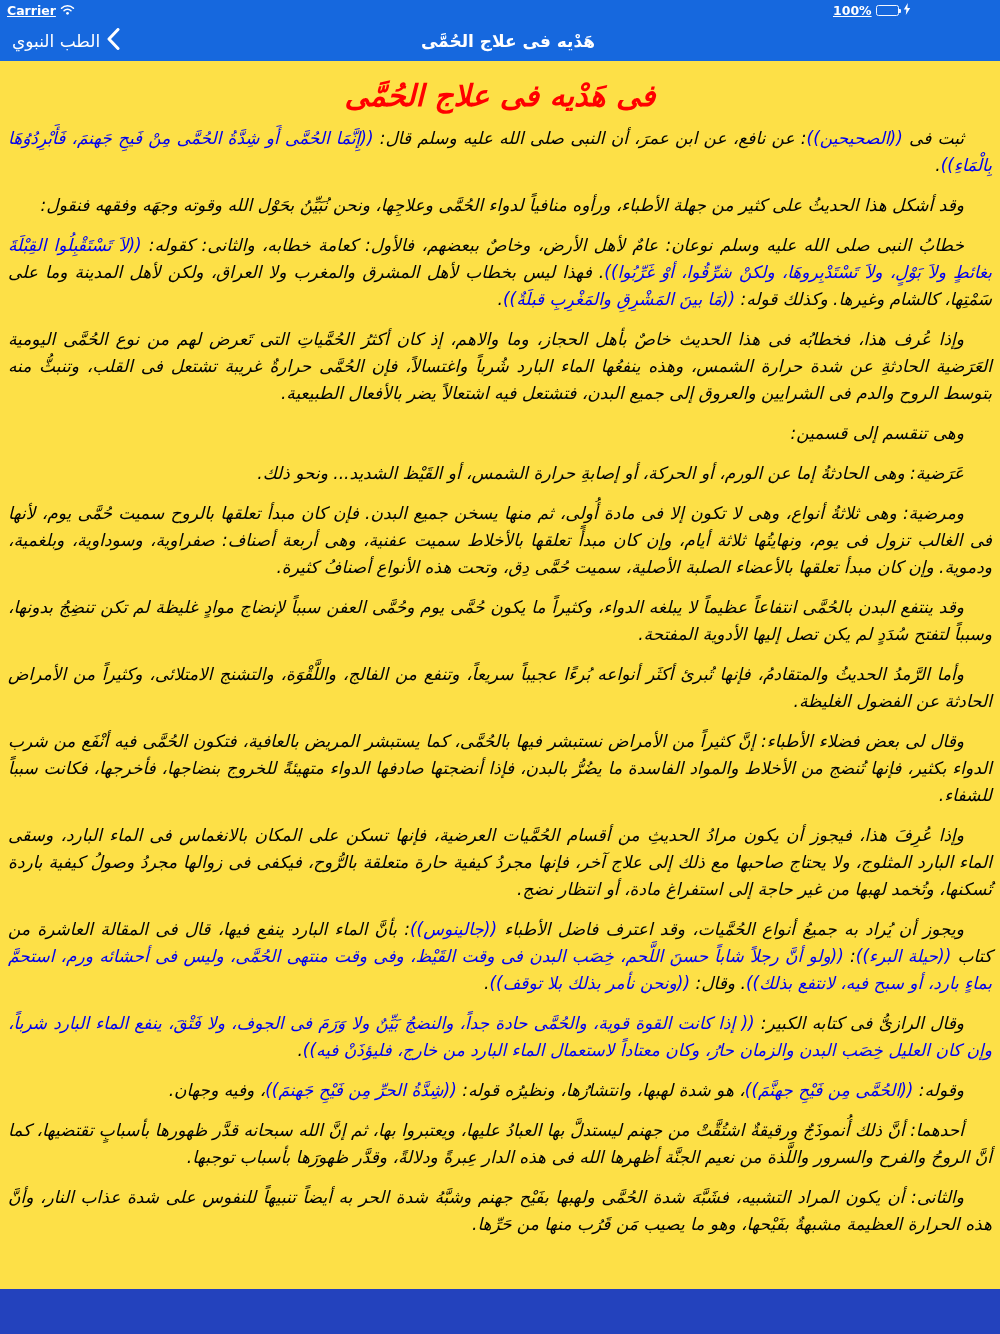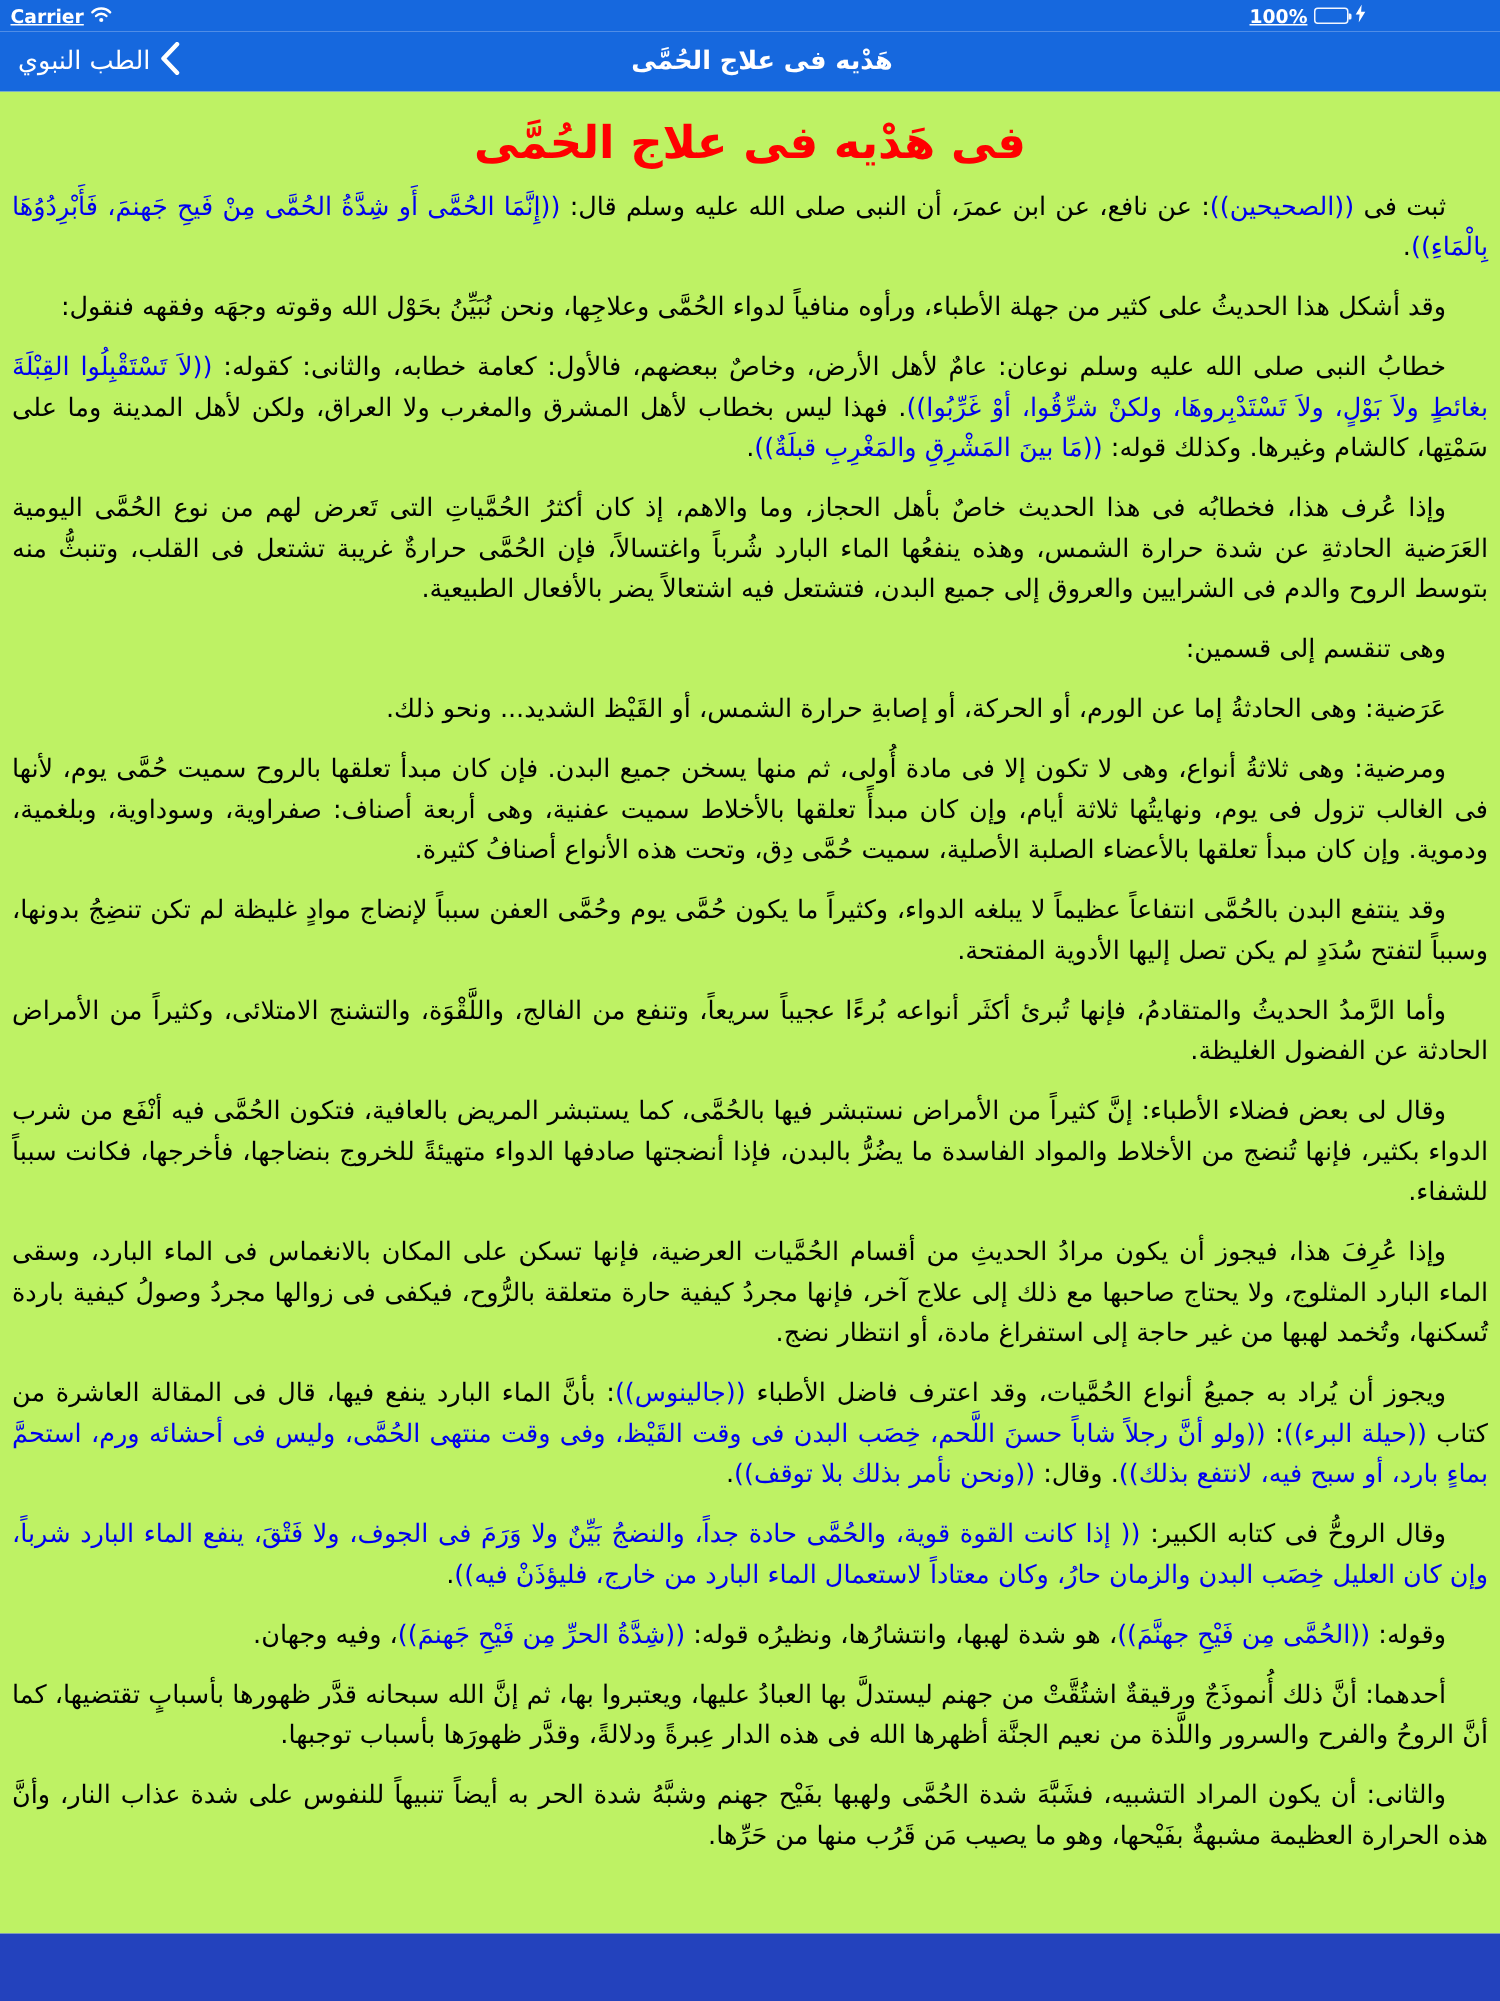--- a/index.html
+++ b/index.html
@@ -34,22 +34,22 @@
   }
   .nav-title { font-size: 17px; font-weight: bold; }
   .back-button {
     position: absolute; left: 12px; top: 0; height: 40px;
     display: flex; align-items: center; gap: 7px; cursor: pointer; color: #fff;
     font-size: 17px;
   }
 
   
   .content {
-    flex: 1 1 auto; background: #bef264; direction: rtl;
-    padding: 2px 8px 0 8px; overflow: hidden;
+    flex: 1 1 auto; background: #fde047; direction: rtl;
+    padding: 2px 8px 0 8px; overflow: hidden; font-style: italic;
   }
   .heading {
     color: #FF0000; font-size: 30px; font-weight: bold; text-align: center;
     margin: 14px 0 10px 0; line-height: 1.25;
   }
   .para {
     font-size: 17px; line-height: 27px; color: #000;
     text-align: justify; text-indent: 28px; margin: 0 0 13px 0;
   }
   .para .quote { color: #0000EE; }
@@ -109,21 +109,21 @@
         <p class="para"><span class="plain">خطابُ النبى صلى الله عليه وسلم نوعان: عامٌ لأهل الأرض، وخاصٌ ببعضهم، فالأول: كعامة خطابه، والثانى: كقوله: </span><span class="quote">((لاَ تَسْتَقْبِلُوا القِبْلَةَ بغائطٍ ولاَ بَوْلٍ، ولاَ تَسْتَدْبِروهَا، ولكنْ شرِّقُوا، أوْ غَرِّبُوا))</span><span class="plain">. فهذا ليس بخطاب لأهل المشرق والمغرب ولا العراق، ولكن لأهل المدينة وما على سَمْتِها، كالشام وغيرها. وكذلك قوله: </span><span class="quote">((مَا بينَ المَشْرِقِ والمَغْرِبِ قبلَةٌ))</span><span class="plain">.</span></p>
         <p class="para"><span class="plain">وإذا عُرف هذا، فخطابُه فى هذا الحديث خاصٌ بأهل الحجاز، وما والاهم، إذ كان أكثرُ الحُمَّياتِ التى تَعرض لهم من نوع الحُمَّى اليومية العَرَضية الحادثةِ عن شدة حرارة الشمس، وهذه ينفعُها الماء البارد شُرباً واغتسالاً، فإن الحُمَّى حرارةٌ غريبة تشتعل فى القلب، وتنبثُّ منه بتوسط الروح والدم فى الشرايين والعروق إلى جميع البدن، فتشتعل فيه اشتعالاً يضر بالأفعال الطبيعية.</span></p>
         <p class="para"><span class="plain">وهى تنقسم إلى قسمين:</span></p>
         <p class="para"><span class="plain">عَرَضية: وهى الحادثةُ إما عن الورم، أو الحركة، أو إصابةِ حرارة الشمس، أو القَيْظ الشديد... ونحو ذلك.</span></p>
         <p class="para"><span class="plain">ومرضية: وهى ثلاثةُ أنواع، وهى لا تكون إلا فى مادة أُولى، ثم منها يسخن جميع البدن. فإن كان مبدأ تعلقها بالروح سميت حُمَّى يوم، لأنها فى الغالب تزول فى يوم، ونهايتُها ثلاثة أيام، وإن كان مبدأً تعلقها بالأخلاط سميت عفنية، وهى أربعة أصناف: صفراوية،  وسوداوية، وبلغمية، ودموية. وإن كان مبدأ تعلقها بالأعضاء الصلبة الأصلية، سميت حُمَّى دِق، وتحت هذه الأنواع أصنافُ كثيرة.</span></p>
         <p class="para"><span class="plain">وقد ينتفع البدن بالحُمَّى انتفاعاً عظيماً لا يبلغه الدواء، وكثيراً ما يكون حُمَّى يوم وحُمَّى العفن سبباً لإنضاج موادٍ غليظة لم تكن تنضِجُ بدونها، وسبباً لتفتح سُدَدٍ لم يكن تصل إليها الأدوية المفتحة.</span></p>
         <p class="para"><span class="plain">وأما الرَّمدُ الحديثُ والمتقادمُ، فإنها تُبرئ أكثَر أنواعه بُرءًا عجيباً سريعاً، وتنفع من الفالج، واللَّقْوَة، والتشنج الامتلائى، وكثيراً من الأمراض الحادثة عن الفضول الغليظة.</span></p>
         <p class="para"><span class="plain">وقال لى بعض فضلاء الأطباء: إنَّ كثيراً من الأمراض نستبشر فيها بالحُمَّى، كما يستبشر المريض بالعافية، فتكون الحُمَّى فيه أنْفَع من شرب الدواء بكثير، فإنها تُنضج من الأخلاط والمواد الفاسدة ما يضُرُّ بالبدن، فإذا أنضجتها صادفها الدواء متهيئةً للخروج بنضاجها، فأخرجها، فكانت سبباً للشفاء.</span></p>
         <p class="para"><span class="plain">وإذا عُرِفَ هذا، فيجوز أن يكون مرادُ الحديثِ من أقسام الحُمَّيات العرضية، فإنها تسكن على المكان بالانغماس فى الماء البارد، وسقى الماء البارد المثلوج، ولا يحتاج صاحبها مع ذلك إلى علاج آخر، فإنها مجردُ كيفية حارة متعلقة بالرُّوح، فيكفى فى زوالها مجردُ وصولُ كيفية باردة تُسكنها، وتُخمد لهبها من غير حاجة إلى استفراغ مادة، أو انتظار نضج.</span></p>
         <p class="para"><span class="plain">ويجوز أن يُراد به جميعُ أنواع الحُمَّيات، وقد اعترف فاضل الأطباء </span><span class="quote">((جالينوس))</span><span class="plain">: بأنَّ الماء البارد ينفع فيها، قال فى المقالة العاشرة من كتاب </span><span class="quote">((حيلة البرء))</span><span class="plain">: </span><span class="quote">((ولو أنَّ رجلاً شاباً حسنَ اللَّحم، خِصَب البدن فى وقت القَيْظ، وفى وقت منتهى الحُمَّى، وليس فى أحشائه ورم، استحمَّ بماءٍ بارد، أو سبح فيه، لانتفع بذلك))</span><span class="plain">. وقال: </span><span class="quote">((ونحن نأمر بذلك بلا توقف))</span><span class="plain">.</span></p>
-        <p class="para"><span class="plain">وقال الروحُّ فى كتابه الكبير: </span><span class="quote">(( إذا كانت القوة قوية، والحُمَّى حادة جداً،  والنضجُ بَيِّنٌ ولا وَرَمَ فى الجوف، ولا فَتْقَ، ينفع الماء البارد شرباً، وإن كان العليل خِصَب البدن والزمان حارُ، وكان معتاداً لاستعمال الماء البارد من خارج، فليؤذَنْ فيه))</span><span class="plain">.</span></p>
+        <p class="para"><span class="plain">وقال الرازىُّ فى كتابه الكبير: </span><span class="quote">(( إذا كانت القوة قوية، والحُمَّى حادة جداً،  والنضجُ بَيِّنٌ ولا وَرَمَ فى الجوف، ولا فَتْقَ، ينفع الماء البارد شرباً، وإن كان العليل خِصَب البدن والزمان حارُ، وكان معتاداً لاستعمال الماء البارد من خارج، فليؤذَنْ فيه))</span><span class="plain">.</span></p>
         <p class="para"><span class="plain">وقوله: </span><span class="quote">((الحُمَّى مِن فَيْحِ جهنَّمَ))</span><span class="plain">، هو شدة لهبها، وانتشارُها، ونظيرُه قوله: </span><span class="quote">((شِدَّةُ الحرِّ مِن فَيْحِ جَهنمَ))</span><span class="plain">، وفيه وجهان.</span></p>
         <p class="para"><span class="plain">أحدهما: أنَّ ذلك أُنموذَجٌ ورقيقةٌ اشتُقَّتْ من جهنم ليستدلَّ بها العبادُ عليها، ويعتبروا بها، ثم إنَّ الله سبحانه قدَّر ظهورها بأسبابٍ تقتضيها، كما أنَّ الروحُ والفرح والسرور واللَّذة من نعيم الجنَّة أظهرها الله فى هذه الدار عِبرةً ودلالةً، وقدَّر ظهورَها بأسباب توجبها.</span></p>
         <p class="para"><span class="plain">والثانى: أن يكون المراد التشبيه،  فشَبَّهَ شدة الحُمَّى ولهبها بفَيْح جهنم  وشبَّهُ شدة الحر به أيضاً تنبيهاً للنفوس على شدة عذاب النار، وأنَّ هذه الحرارة العظيمة مشبهةٌ بفَيْحها، وهو ما يصيب مَن قَرُب منها من حَرِّها.</span></p>
       </div>
   </div>
 
   <div class="footer"></div>
 
 </div>
 

